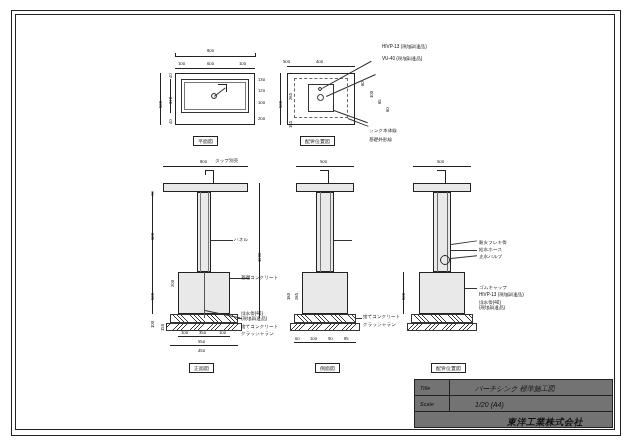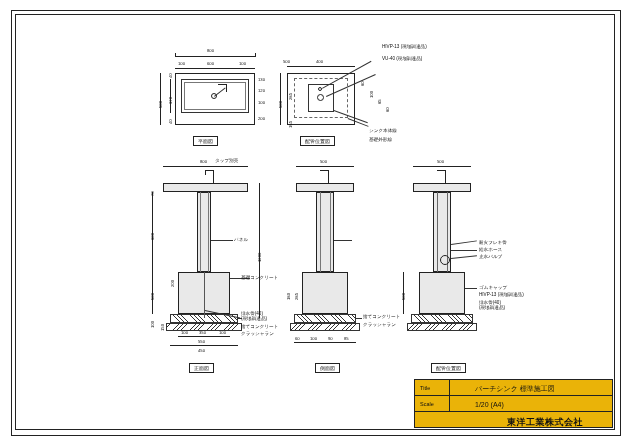--- a/index.html
+++ b/index.html
@@ -18,21 +18,21 @@
   .fillgrey{background:#e9e9e9;}
   .dim{position:absolute;font-size:4.2px;color:#111;white-space:nowrap;}
   .vdim{position:absolute;font-size:4.2px;color:#111;white-space:nowrap;transform-origin:0 0;transform:rotate(-90deg);}
   .hatch{position:absolute;box-sizing:border-box;border:1px solid #333;
      background-image:repeating-linear-gradient(45deg,#333 0px,#333 .5px,transparent .5px,transparent 3px);}
   .hatch2{position:absolute;box-sizing:border-box;border:1px solid #333;
      background-image:repeating-linear-gradient(-45deg,#333 0px,#333 .5px,transparent .5px,transparent 3px);}
   .dot{position:absolute;border-radius:50%;border:1px solid #222;box-sizing:border-box;}
   .lead{position:absolute;background:#333;height:1px;transform-origin:0 0;}
   
-  #tb{position:absolute;left:414px;top:379px;width:199px;height:49px;border:1px solid #222;box-sizing:border-box;background:#eab308;}
+  #tb{position:absolute;left:414px;top:379px;width:199px;height:49px;border:1px solid #222;box-sizing:border-box;background:#737373;font-style:italic;}
   #tb .r1{position:absolute;left:0;top:0;width:100%;height:16px;border-bottom:1px solid #222;box-sizing:border-box;}
   #tb .r2{position:absolute;left:0;top:16px;width:100%;height:16px;border-bottom:1px solid #222;box-sizing:border-box;}
   #tb .cell{position:absolute;font-size:5.5px;color:#111;}
   #tb .cohdr{font-size:9px;font-weight:bold;letter-spacing:0.5px;}
   .vline{position:absolute;width:1px;background:#222;}
   .tick{position:absolute;width:1px;height:4px;background:#222;}
 </style>
 </head>
 <body>
 

